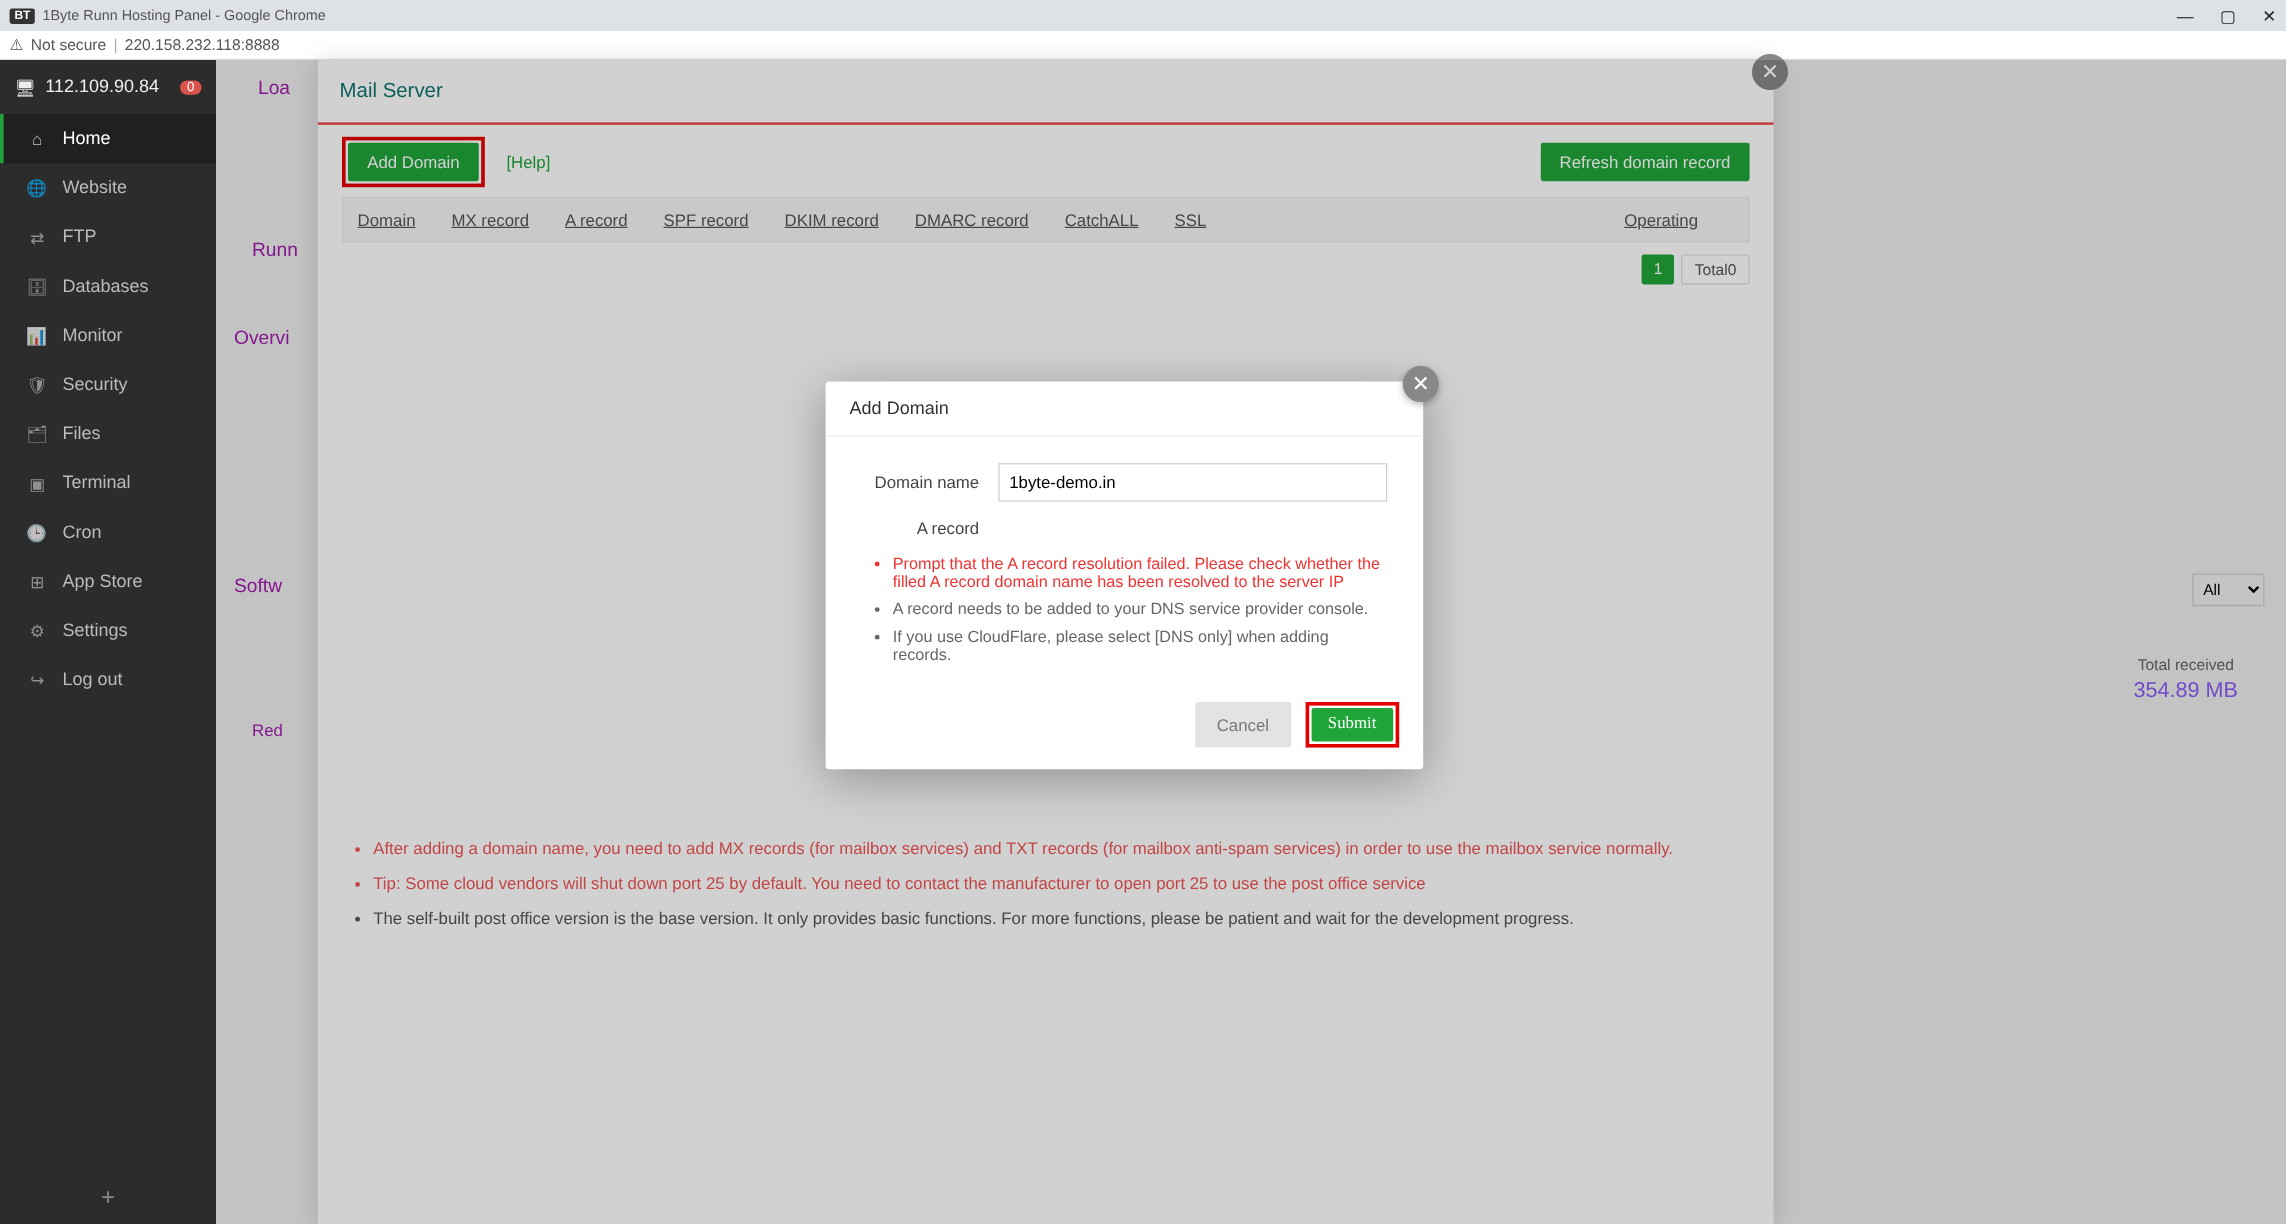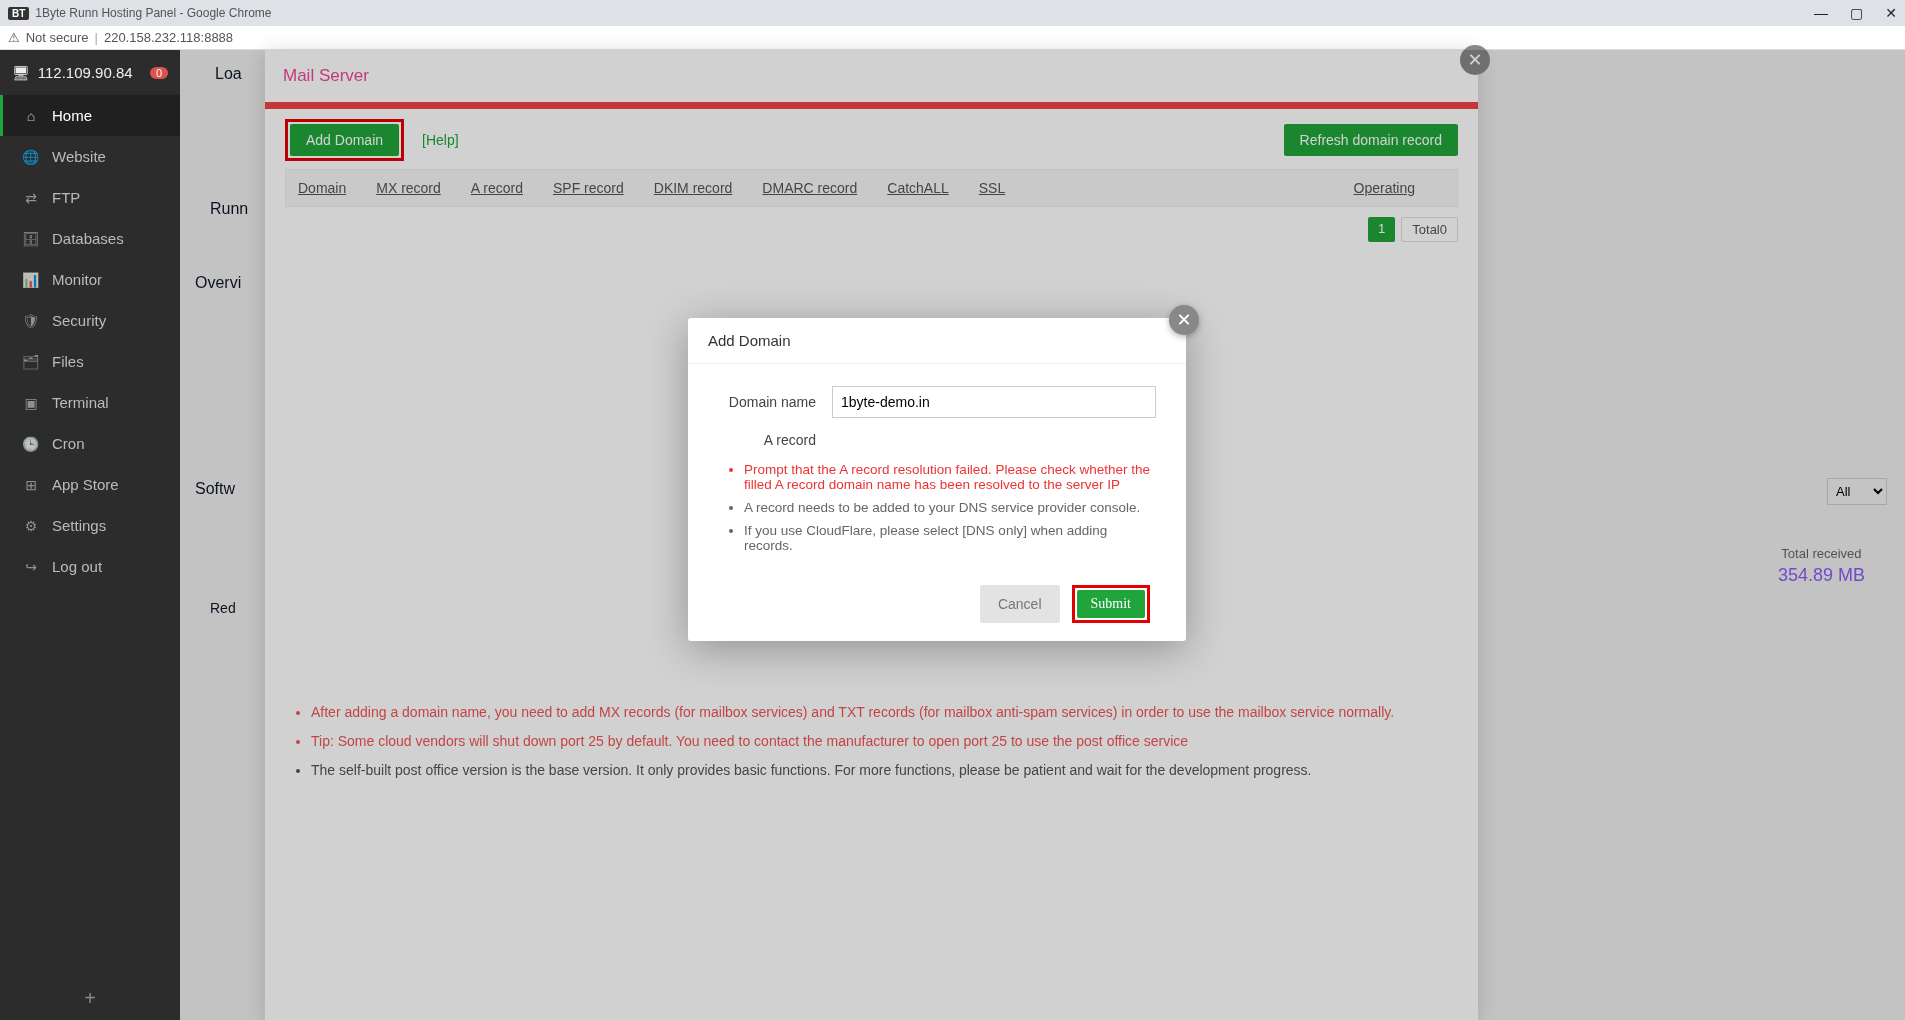--- a/index.html
+++ b/index.html
@@ -19,24 +19,24 @@
 .sidebar-head { display: flex; align-items: center; padding: 14px 12px; color: #eee; font-size: 15px; }
 .sidebar-head .sicon { margin-right: 8px; font-size:14px; }
 .sidebar-head .badge { background: #d9534f; color: #fff; border-radius: 7px; padding: 0 6px; font-size: 11px; margin-left: auto; }
 .navi { flex: 1; }
 .navi .item { display: flex; align-items: center; padding: 12px 20px; font-size: 15px; color: #bbb; cursor: pointer; }
 .navi .item.active { background: #202020; color: #fff; border-left: 3px solid #20a53a; padding-left: 17px; }
 .navi .item .micon { width: 22px; margin-right: 10px; opacity: .7; font-size:14px; text-align:center; }
 .sidebar-plus { text-align: center; padding: 10px; color: #888; font-size: 20px; }
 
 .main { flex: 1; background: #eee; position: relative; }
-.bgtext { position: absolute; color: #0f172a; font-size: 16px; }
+.bgtext { position: absolute; color: #a21caf; font-size: 16px; }
 
 .mailpanel { position: absolute; left: 85px; top: 0; width: 1213px; height: 100%; background: #fff; box-shadow: 0 2px 20px rgba(0,0,0,.15); }
-.mailpanel-head { padding: 16px 18px; font-size: 17px; color: #ec4899; border-bottom: 7px solid #ef4444; }
+.mailpanel-head { padding: 16px 18px; font-size: 17px; color: #0f766e; border-bottom: 2px solid #ef4444; }
 .mailpanel-body { display: flex; height: calc(100% - 54px); }
 .mailtabs { width: 115px; border-right: 1px solid #eee; }
 .mailtabs .tab { padding: 10px 16px; font-size: 14px; color: #444; cursor: pointer; }
 .mailtabs .tab.active { background: #fff; color: #333; font-weight: 500; }
 .mailcontent { flex: 1; padding: 10px 20px; position: relative; }
 .mailcontent-top { display: flex; align-items: center; margin-bottom: 8px; }
 .btn-green { background: #20a53a; color: #fff; border: none; padding: 8px 16px; font-size: 14px; border-radius: 2px; cursor: pointer; }
 .btn-green.small { padding: 6px 14px; font-family: Liberation Serif, serif; }
 .highlight-red { border: 3px solid #e30000; padding: 2px; display:inline-block; }
 .help-link { color: #20a53a; margin-left: 18px; font-size: 14px; }
@@ -58,21 +58,21 @@
 .modal { position: absolute; left: 508px; top: 268px; width: 498px; background: #fff; border-radius: 3px; box-shadow: 0 8px 40px rgba(0,0,0,.3); }
 .modal-head { padding: 14px 20px; font-size: 15px; color: #333; border-bottom: 1px solid #eee; }
 .modal-body { padding: 22px 30px 12px; }
 .frow { display: flex; align-items: center; margin-bottom: 14px; }
 .frow label { width: 114px; text-align: right; padding-right: 16px; font-size: 14px; color: #444; }
 .frow input { flex:1; border: 1px solid #ccc; padding: 7px 8px; font-size: 14px; }
 .frow input.focus { border: 2px solid #333; }
 .notes { padding-left: 26px; }
 .notes li { font-size: 13.5px; margin-bottom: 8px; list-style: disc; color: #666; }
 .notes li.err { color: #e33; }
-.modal-foot { padding: 12px 36px 18px; display: flex; justify-content: flex-end; gap: 12px; }
+.modal-foot { padding: 12px 20px 18px; display: flex; justify-content: flex-end; gap: 12px; }
 .btn-cancel { background: #e3e3e3; color: #777; border: none; padding: 8px 18px; font-size: 14px; border-radius:2px; cursor:pointer; }
 .modal-close { position: absolute; right: -13px; top: -13px; width: 30px; height: 30px; border-radius: 50%; background: #888; color: #fff; display: flex; align-items: center; justify-content: center; font-size: 18px; cursor: pointer; box-shadow: 0 2px 6px rgba(0,0,0,.3); }
 
 .rightside { position: absolute; right: 0; top: 0; width: 430px; height: 100%; }
 .rfilter { position:absolute; right: 18px; top: 428px; }
 .rfilter select { width: 60px; padding: 4px; font-size:13px; border:1px solid #ccc; }
 .rstat { position:absolute; right: 40px; top: 496px; text-align:center; }
 .rstat .lbl { font-size:13px; color:#666; }
 .rstat .val { font-size:18px; color:#8b5cf6; margin-top:4px; }
 </style>

